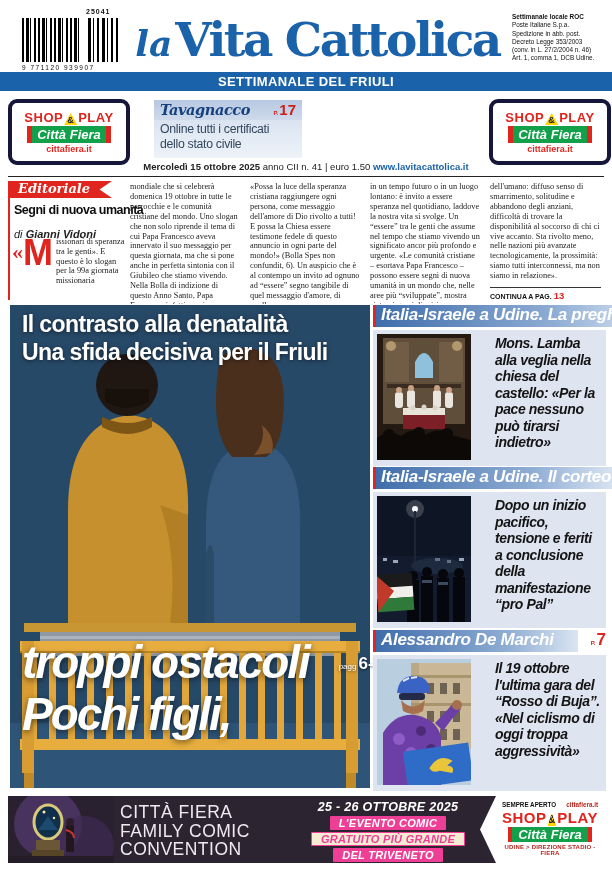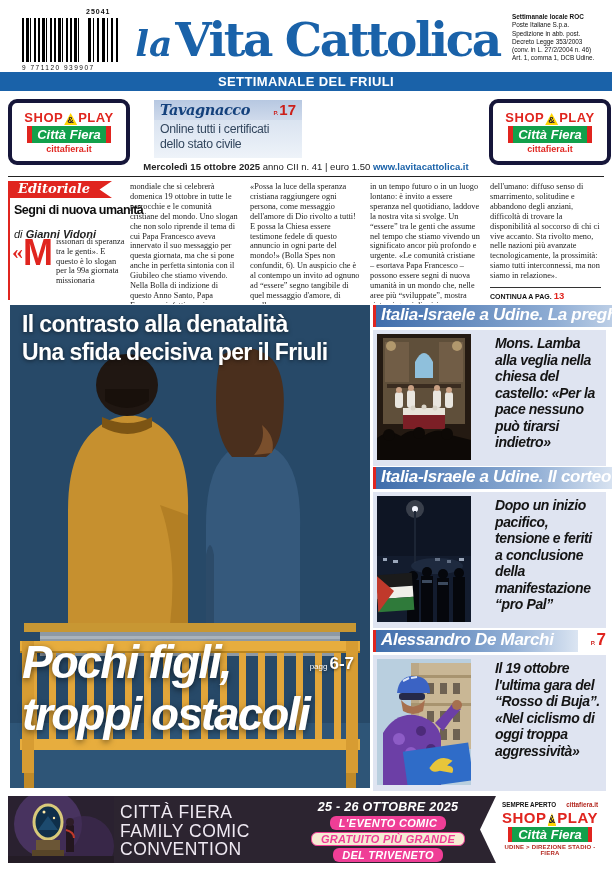--- a/index.html
+++ b/index.html
@@ -59,21 +59,21 @@
   .ed-quote{font-size:22px;font-weight:bold;vertical-align:6px;}
   .ed-cap{font-size:36px;font-weight:800;font-family:"Liberation Sans",sans-serif;}
   .ed-col{position:absolute;top:182px;width:111px;height:122px;font-family:"Liberation Serif",serif;
     font-size:8.3px;line-height:9.9px;color:#1c1c1c;overflow:hidden;}
   .c1{left:130px;} .c2{left:250px;} .c3{left:370px;} .c4{left:490px;height:102px;}
   .continua{position:absolute;left:490px;top:287px;width:111px;border-top:1px solid #333;padding-top:2px;
     font-size:7px;font-weight:bold;color:#111;}
   .continua-page{color:#e0251f;font-size:9.5px;}
 
   
-  .feature{position:absolute;left:10px;top:305px;width:360px;height:385px;}
+  .feature{position:absolute;left:10px;top:305px;width:360px;height:385px;padding-left:29px;}
   .feature svg{position:absolute;left:0;top:0;}
   .feature-overline{position:absolute;left:12px;top:6px;color:#fff;font-weight:700;font-size:23px;line-height:27.5px;
     letter-spacing:-.6px;text-shadow:0 1px 4px rgba(0,0,0,.55);}
   .feature-headline{position:absolute;left:12px;top:331px;color:#fff;font-style:italic;font-weight:900;
     font-size:46px;line-height:52px;letter-spacing:-2px;text-shadow:0 2px 6px rgba(0,0,0,.55);}
   .feature-pagg{position:absolute;right:16px;bottom:16px;color:#fff;text-shadow:0 1px 3px rgba(0,0,0,.6);}
   .pagg-label{font-size:8px;margin-right:2px;} .pagg-num{font-weight:800;font-size:17px;}
 
   
   .story{position:absolute;left:373px;width:233px;}
@@ -86,21 +86,21 @@
   .story-body{margin-top:3px;background:#dfe4f1;display:flex;padding:4px;gap:24px;height:128px;}
   .story-photo{flex:none;width:94px;height:126px;}
   .story-text{font-style:italic;font-weight:700;font-size:14px;line-height:16.5px;letter-spacing:-.4px;color:#141414;padding-top:1px;}
 
   
   .bottom-ad{position:absolute;left:8px;top:796px;width:596px;height:67px;background:#2c2430;overflow:hidden;}
   .ba-art{position:absolute;left:0;top:0;}
   .ba-title{position:absolute;left:112px;top:7px;color:#efe9f2;font-size:17.5px;line-height:18.5px;letter-spacing:.5px;}
   .ba-center{position:absolute;left:285px;top:4px;width:190px;text-align:center;}
   .ba-date{color:#fff;font-style:italic;font-weight:700;font-size:12.5px;letter-spacing:.3px;}
-  .ba-pill{display:block;margin:2px auto 0;border-radius:6px;font-style:italic;font-weight:800;font-size:11px;
+  .ba-pill{display:block;margin:2px auto 0;border-radius:1px;font-style:italic;font-weight:800;font-size:11px;
     line-height:14px;padding:0 9px;width:max-content;letter-spacing:.3px;}
   .pill-solid{background:#ef3e96;color:#fff;}
   .pill-outline{background:#f6ecd4;color:#ef3e96;border:1px solid #ef3e96;line-height:12px;}
   .ba-right{position:absolute;right:0;top:0;width:124px;height:67px;background:#fff;
     clip-path:polygon(16px 0,100% 0,100% 100%,16px 100%,0 50%);padding:5px 6px 4px 22px;box-sizing:border-box;}
   .ba-row1{display:flex;justify-content:space-between;font-size:6.3px;font-weight:800;}
   .ba-row1 .dark{color:#111;} .ba-row1 .red{color:#b3261e;}
   .ba-sp{display:flex;justify-content:center;align-items:flex-end;color:#e0251f;font-weight:800;font-size:15px;letter-spacing:.5px;margin-top:1px;}
   .ba-sp .sp-amp{width:14px;height:13px;font-size:10px;}
   .ba-cf{margin:1px auto 0;width:max-content;background:#12a04b;color:#fff;font-style:italic;font-weight:800;
@@ -227,22 +227,22 @@
       <rect x="12" y="336" width="12" height="132" fill="#d79c32"></rect>
       <rect x="336" y="336" width="12" height="132" fill="#d79c32"></rect>
       <rect x="14" y="468" width="10" height="15" fill="#c08a28"></rect>
       <rect x="336" y="468" width="10" height="15" fill="#c08a28"></rect>
     </svg>
     <div class="feature-overline">
       <div>Il contrasto alla denatalità</div>
       <div>Una sfida decisiva per il Friuli</div>
     </div>
     <div class="feature-headline">
+      <div>troppi ostacoli</div>
       <div>Pochi figli,</div>
-      <div>troppi ostacoli</div>
     </div>
     <div class="feature-pagg">
       <span class="pagg-label">pagg</span><span class="pagg-num">6-7</span>
     </div>
   </div>
 
   <div class="story s1">
     <div class="story-krow">
       <span class="story-kicker">Italia-Israele a Udine. La preghiera</span>
       <span class="story-page"><span class="pl">P.</span><span>4</span></span>

